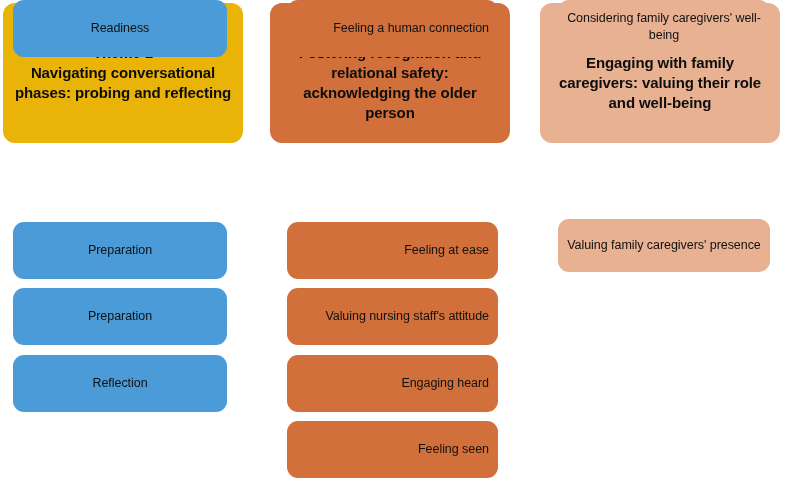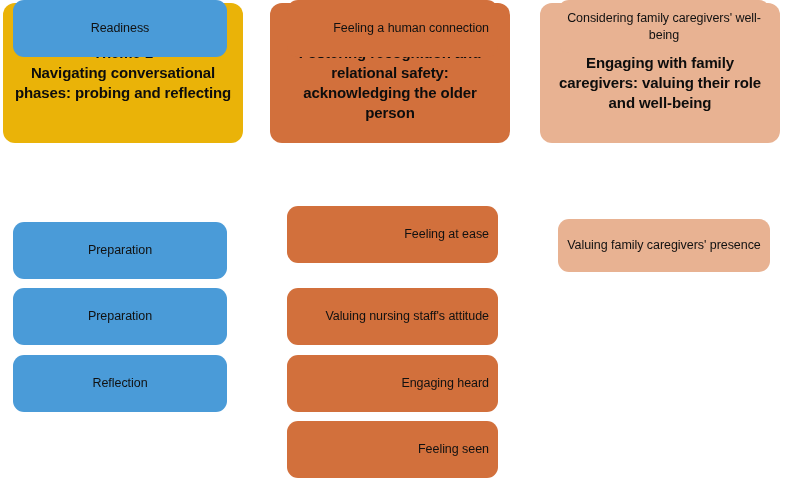--- a/index.html
+++ b/index.html
@@ -73,21 +73,21 @@
   #col-1 .subitem { background: #4a9bd8; left: 10px; width: 214px; height: 57px; }
   #col-1 .subitem:nth-of-type(1) { top: 155px; }
   #col-1 .subitem:nth-of-type(2) { top: 222px; }
   #col-1 .subitem:nth-of-type(3) { top: 288px; }
   #col-1 .subitem:nth-of-type(4) { top: 355px; }
 
   
   #col-2 .theme-header { background: #d2703c; }
   #col-2 .subitem { background: #d2703c; left: 17px; width: 211px; height: 57px; justify-content: flex-end; }
   #col-2 .subitem:nth-of-type(1) { top: 155px; }
-  #col-2 .subitem:nth-of-type(2) { top: 206px; padding-left: 16px; }
+  #col-2 .subitem:nth-of-type(2) { top: 222px; padding-left: 16px; }
   #col-2 .subitem:nth-of-type(3) { top: 288px; }
   #col-2 .subitem:nth-of-type(4) { top: 355px; }
   #col-2 .subitem:nth-of-type(5) { top: 421px; }
 
   
   #col-3 .theme-header { background: #e8b292; }
   #col-3 .subitem { background: #e8b292; left: 18px; width: 212px; height: 53px; }
   #col-3 .subitem:nth-of-type(1) { top: 157px; }
   #col-3 .subitem:nth-of-type(2) { top: 219px; }
 </style>

